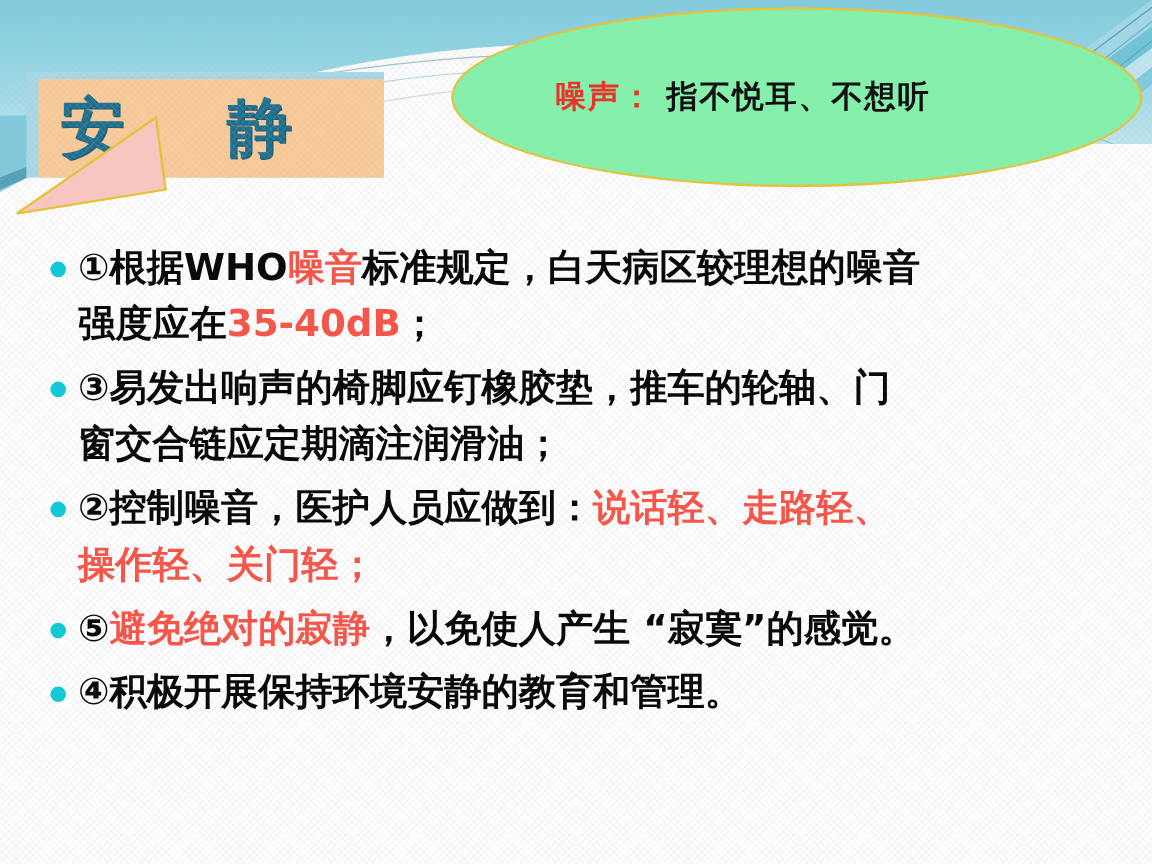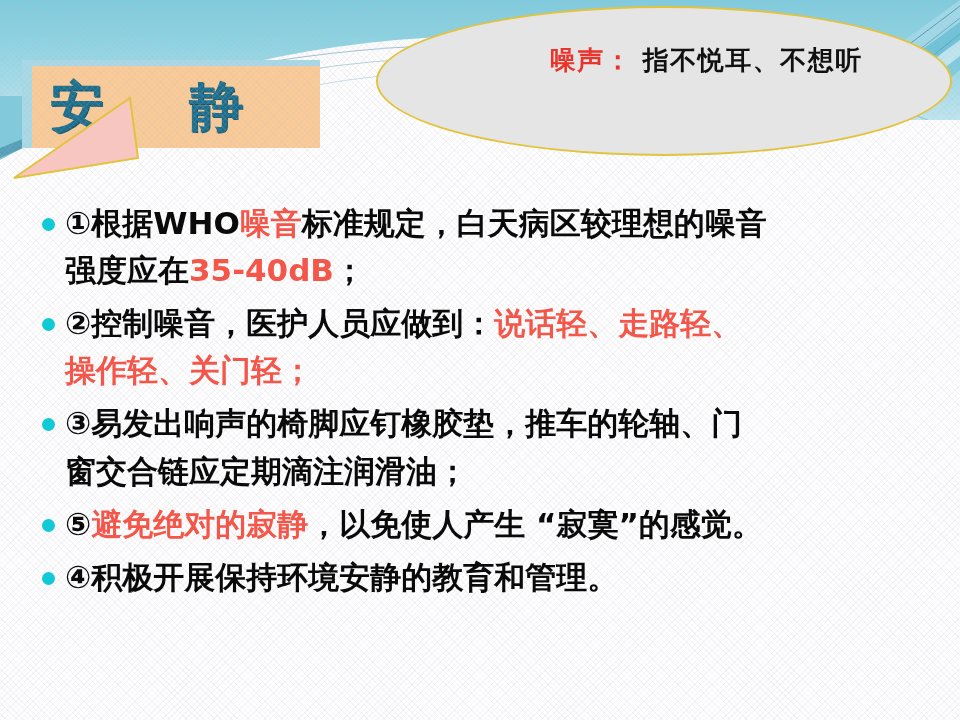--- a/index.html
+++ b/index.html
@@ -90,25 +90,25 @@
     text-shadow:1px 1px 0 #15566e;
   }
 
   
   .bubble-wrap{position:absolute;left:376px;top:6px;width:576px;height:180px;z-index:7;}
   .bubble-tail{
     position:absolute;left:12px;top:96px;width:130px;height:84px;z-index:7;
   }
   .bubble{
     position:absolute;left:0;top:0;width:576px;height:150px;
-    background:#e5e5e5;
+    background:#86efac;
     border:2px solid #e3c33c;
     border-radius:50%/50%;
     z-index:8;
-    display:flex;flex-direction:column;align-items:center;justify-content:space-between;
+    display:flex;flex-direction:row;align-items:center;justify-content:space-between;
     box-sizing:border-box;
   }
   .bubble-line{
     font-family:"DejaVu Serif","Liberation Serif",serif;
     font-weight:bold;
     font-size:26px;
     line-height:1.33;
     color:#111111;
     letter-spacing:1.5px;
     white-space:pre;
@@ -191,32 +191,32 @@
 
     <div class="bullet-row">
       <div class="dot"></div>
       <div class="btext">
         <span>①根据WHO</span><span class="red">噪音</span><span>标准规定，白天病区较理想的噪音强度应在</span><span class="red">35-40dB</span><span>；</span>
       </div>
     </div>
 
     <div class="bullet-row">
       <div class="dot"></div>
+      <div class="btext">③易发出响声的椅脚应钉橡胶垫，推车的轮轴、门窗交合链应定期滴注润滑油；</div>
+    </div>
+
+    <div class="bullet-row">
+      <div class="dot"></div>
       <div class="btext">
         <span>②控制噪音，医护人员应做到：</span><span class="red">说话轻、走路轻、操作轻、关门轻；</span>
       </div>
     </div>
 
     <div class="bullet-row">
       <div class="dot"></div>
-      <div class="btext">③易发出响声的椅脚应钉橡胶垫，推车的轮轴、门窗交合链应定期滴注润滑油；</div>
-    </div>
-
-    <div class="bullet-row">
-      <div class="dot"></div>
       <div class="btext">
         <span>⑤</span><span class="red">避免绝对的寂静</span><span>，以免使人产生 “寂寞”的感觉。</span>
       </div>
     </div>
 
     <div class="bullet-row">
       <div class="dot"></div>
       <div class="btext">④积极开展保持环境安静的教育和管理。</div>
     </div>
 

